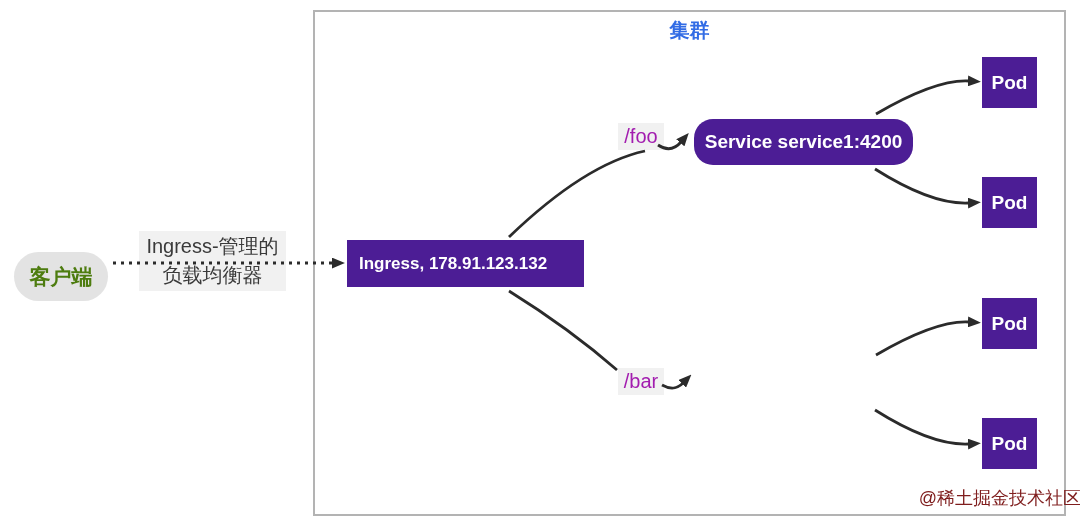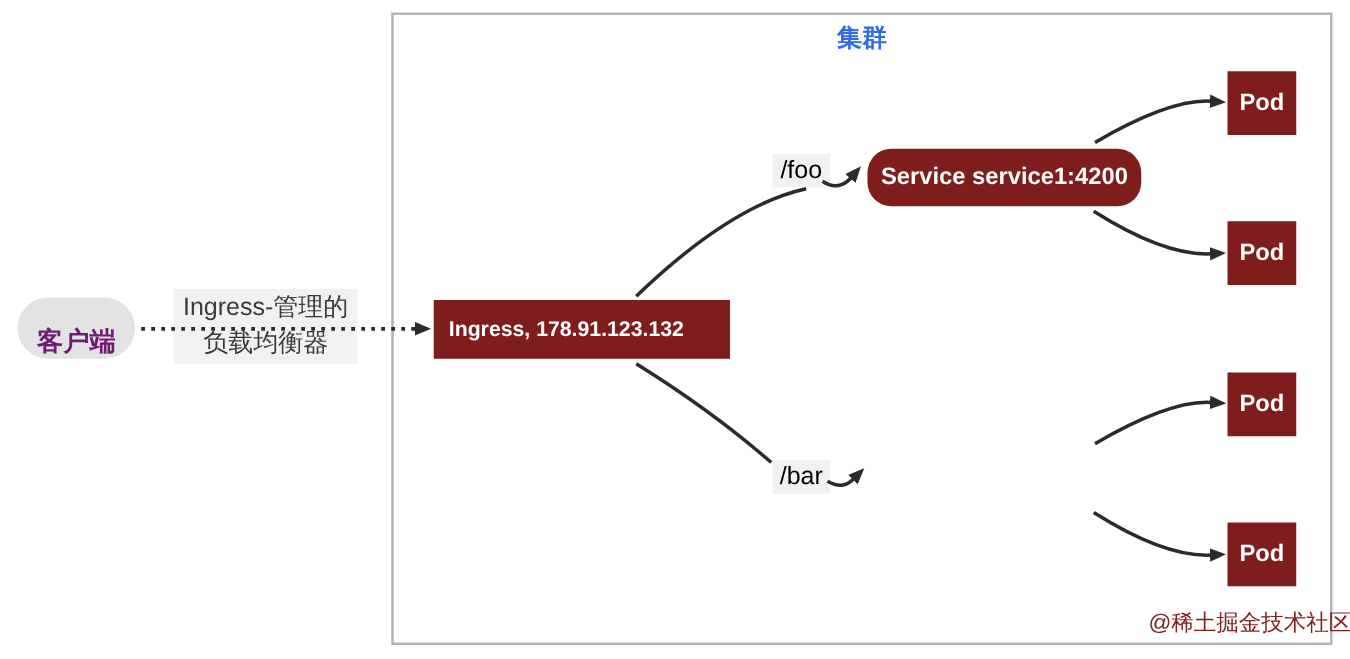--- a/index.html
+++ b/index.html
@@ -23,44 +23,44 @@
   .cluster-label {
     left: 313px; top: 17px; width: 753px;
     text-align: center;
     color: #326ce5;
     font-size: 20px;
     font-weight: 700;
   }
 
   
   .pill {
-    left: 14px; top: 238px; width: 94px; height: 49px;
+    left: 14px; top: 252px; width: 94px; height: 49px;
     background: #e3e3e3;
     border-radius: 25px;
-    display: flex; align-items: flex-end; justify-content: center;
-    color: #701a75;
+    display: flex; align-items: center; justify-content: center;
+    color: #4d7c0f;
     font-size: 21px;
     font-weight: 700;
   }
 
   
   .lb-label {
     left: 139px; top: 231px; width: 147px; height: 60px;
     background: #f1f1f1;
     display: flex; flex-direction: column; justify-content: center;
     color: #3a3a3a;
     font-size: 20px;
     font-weight: 500;
     line-height: 29px;
     text-align: center;
   }
 
   
   .bluebox {
-    background: #7f1d1d;
+    background: #4c1d95;
     color: #ffffff;
     display: flex; align-items: center;
     font-weight: 700;
   }
   .ingress {
     left: 347px; top: 240px; width: 237px; height: 47px;
     padding-left: 12px;
     font-size: 17px;
     justify-content: flex-start;
   }
@@ -74,21 +74,21 @@
   }
   .pod1 { top: 57px; }
   .pod2 { top: 177px; }
   .pod3 { top: 298px; }
   .pod4 { top: 418px; }
 
   
   .path-label {
     width: 46px; height: 27px;
     background: #f1f1f1;
-    color: #000000;
+    color: #a21caf;
     font-size: 20px;
     display: flex; align-items: center; justify-content: center;
   }
   .foo { left: 618px; top: 123px; }
   .bar { left: 618px; top: 368px; }
 
   .watermark {
     right: 27px; top: 486px;
     color: #7f1d1d;
     font-size: 18px;

